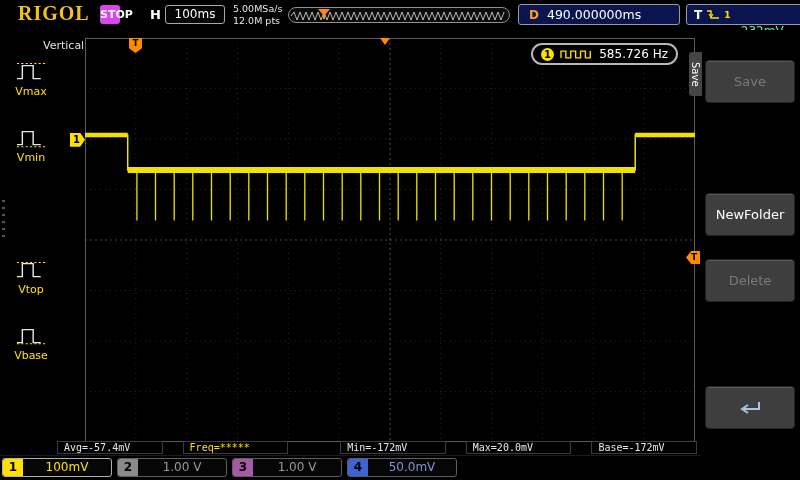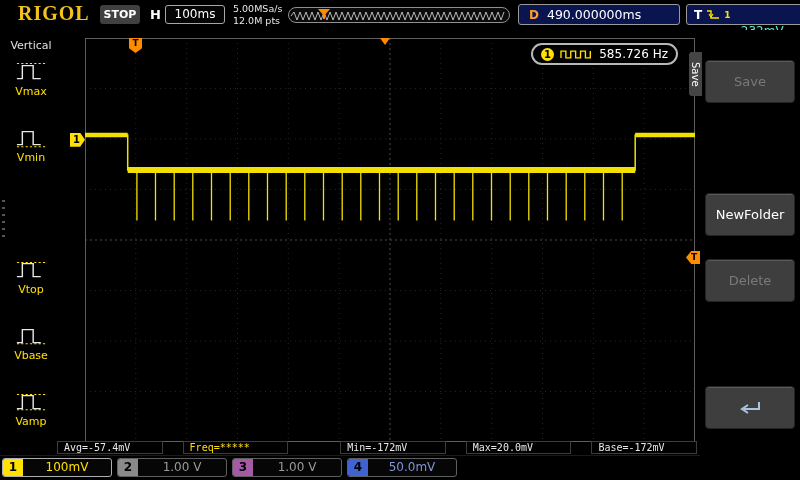--- a/index.html
+++ b/index.html
@@ -5,41 +5,41 @@
   * { margin:0; padding:0; box-sizing:border-box; }
   html,body { background:#111; }
   .scope { position:relative; width:800px; height:480px; background:#000; overflow:hidden;
            font-family:"DejaVu Sans", sans-serif; color:#eee; }
 
   
   .topbar { position:absolute; left:12px; top:0; width:800px; height:30px; background:#000; }
   .topbar > div { position:absolute; }
   .logo { left:6px; top:2px; font-family:"Liberation Serif", serif; font-weight:bold;
           font-size:20px; color:#f2c11c; letter-spacing:1px; }
-  .stop-badge { left:88px; top:5px; width:40px; height:19px; background:#404040; border-radius:3px;
+  .stop-badge { left:88px; top:5px; width:20px; height:19px; background:#d946ef; border-radius:3px;
                 color:#fff; font-size:11px; font-weight:bold; text-align:center; line-height:19px; }
   .h-label { left:138px; top:7px; color:#fff; font-size:13px; font-weight:bold; }
   .timebase-box { left:153px; top:5px; width:60px; height:19px; border:1px solid #a8a8a8; border-radius:3px;
                   font-size:12px; color:#fff; text-align:center; line-height:17px; background:#050505; }
   .sample-info { left:221px; top:3px; font-size:9.5px; color:#e8e8e8; line-height:12px; }
   .wavebar { left:276px; top:7px; width:222px; height:16px; border:1px solid #909090; border-radius:8px;
              background:#0b0b0b; overflow:hidden; }
   .d-box { left:506px; top:4px; width:162px; height:21px; border:1px solid #9a9a9a; border-radius:3px;
            background:#0a1550; display:flex; align-items:center; gap:8px; padding:0 10px; }
   .d-label { color:#ff9c2a; font-weight:bold; font-size:12px; }
   .d-value { color:#fff; font-size:12.5px; }
   .t-box { left:674px; top:4px; width:121px; height:21px; border:1px solid #9a9a9a; border-radius:3px;
            background:#0a1550; display:flex; align-items:center; gap:4px; padding:0 7px; }
   .t-label { color:#fff; font-weight:bold; font-size:12px; }
   .t-src { color:#ffe000; font-size:9px; font-weight:bold; }
   .t-value { color:#5eead4; font-size:12px; margin-left:2px;margin-top:32px; }
 
   
   .sidebar { position:absolute; left:0; top:30px; width:62px; height:425px; }
-  .sidebar-title { text-align:center; color:#e0e0e0; font-size:11px; margin-top:9px; }
+  .sidebar-title { text-align:left; color:#e0e0e0; font-size:11px; margin-top:9px;padding-left:43px; }
   .side-item { position:absolute; left:0; width:62px; text-align:center; cursor:default; }
   .side-item .ic { display:block; margin:0 auto; width:34px; height:26px; }
   .side-item .lbl { display:block; margin-top:1px; color:#ffe000; font-size:11px; }
   .page-dots { position:absolute; left:2px; top:170px; width:3px; height:40px;
                background:repeating-linear-gradient(#555 0 2px, transparent 2px 7px); }
 
   
   .grid { position:absolute; left:85px; top:38px; width:610px; height:404px; }
   .grid svg.scope-svg { position:absolute; left:0; top:0; }
   .freq-box { position:absolute; left:446px; top:5px; width:147px; height:22px; border:2px solid #b8b8b8;
@@ -144,28 +144,20 @@
         <line x1="2" y1="20" x2="28" y2="20" stroke="#ffe000" stroke-width="1" stroke-dasharray="2 2"></line>
       </svg>
       <span class="lbl">Vbase</span>
     </div>
     <div class="side-item" style="top:226px">
       <svg class="ic" viewBox="0 0 30 24">
         <path d="M2 19 h5 v-12 h10 v12 h7" stroke="#e8e8e8" fill="none" stroke-width="1.3"></path>
         <line x1="2" y1="6" x2="28" y2="6" stroke="#ffe000" stroke-width="1" stroke-dasharray="2 2"></line>
       </svg>
       <span class="lbl">Vtop</span>
-    </div>
-    <div class="side-item" style="top:358px">
-      <svg class="ic" viewBox="0 0 30 24">
-        <path d="M2 19 h5 v-12 h10 v12 h7" stroke="#e8e8e8" fill="none" stroke-width="1.3"></path>
-        <line x1="2" y1="6" x2="28" y2="6" stroke="#ffe000" stroke-width="1" stroke-dasharray="2 2"></line>
-        <line x1="2" y1="20" x2="28" y2="20" stroke="#ffe000" stroke-width="1" stroke-dasharray="2 2"></line>
-      </svg>
-      <span class="lbl">Vamp</span>
     </div>
   </div>
 
   <div class="grid">
     <svg id="scope-svg" class="scope-svg" width="610" height="404" viewBox="0 0 610 404">
         <line x1="50.8" y1="0" x2="50.8" y2="404" stroke="#262626" stroke-width="1" stroke-dasharray="1 4"></line>
         <line x1="101.7" y1="0" x2="101.7" y2="404" stroke="#262626" stroke-width="1" stroke-dasharray="1 4"></line>
         <line x1="152.5" y1="0" x2="152.5" y2="404" stroke="#262626" stroke-width="1" stroke-dasharray="1 4"></line>
         <line x1="203.3" y1="0" x2="203.3" y2="404" stroke="#262626" stroke-width="1" stroke-dasharray="1 4"></line>
         <line x1="254.2" y1="0" x2="254.2" y2="404" stroke="#262626" stroke-width="1" stroke-dasharray="1 4"></line>

